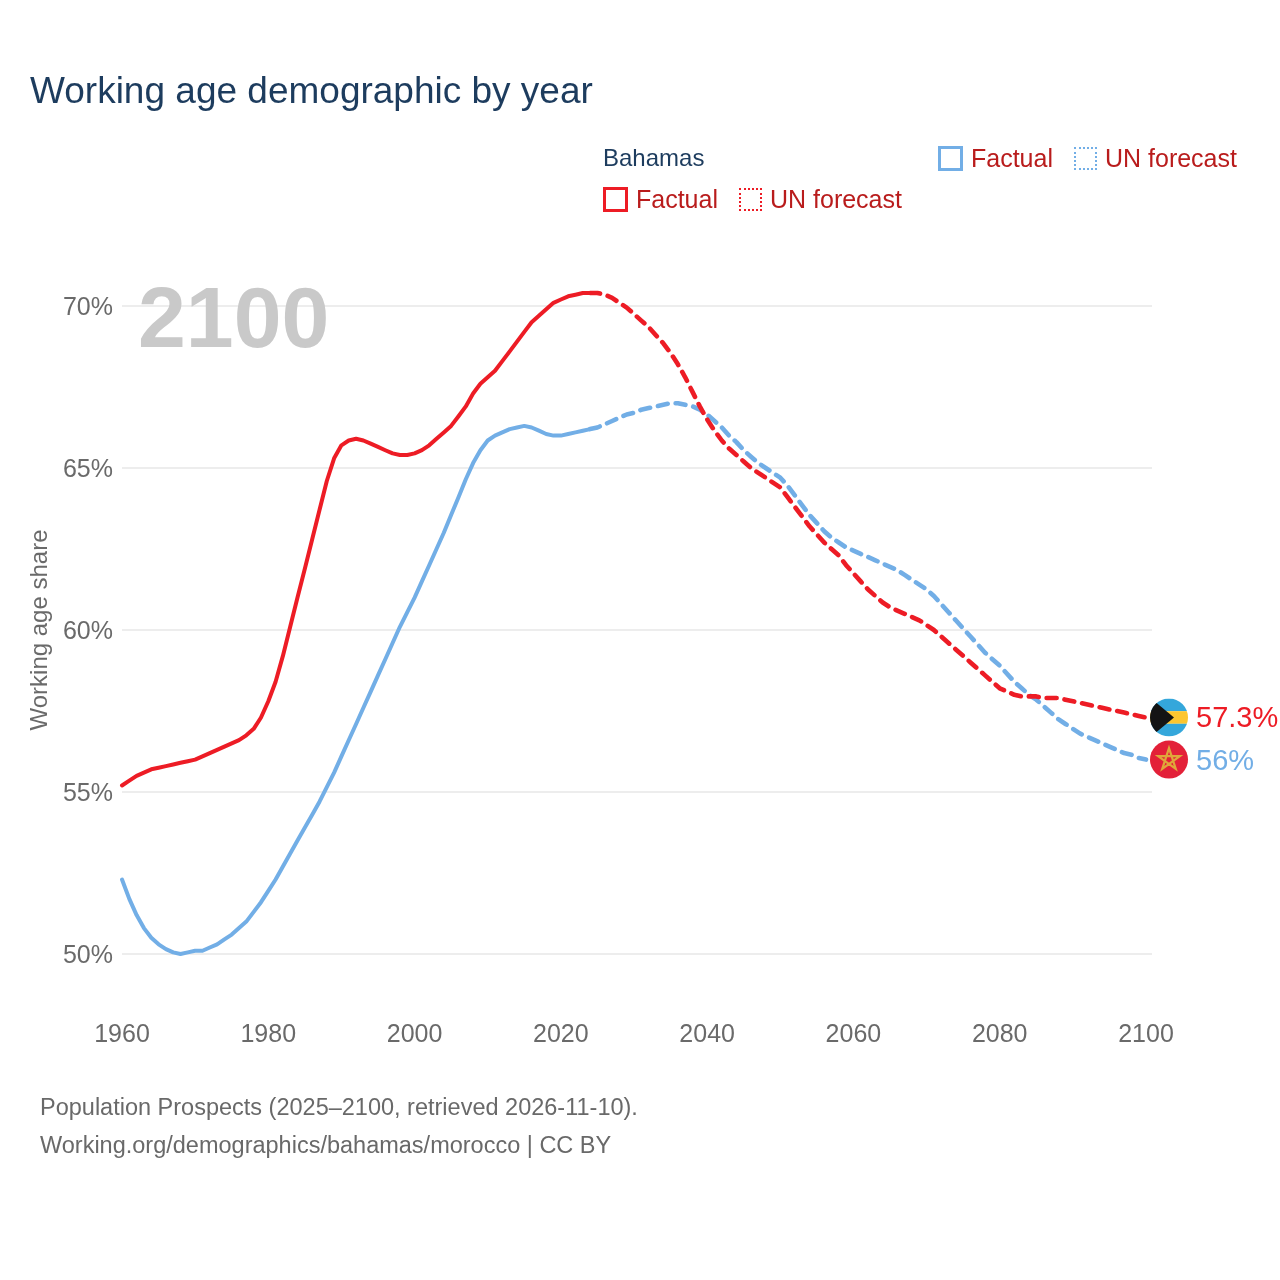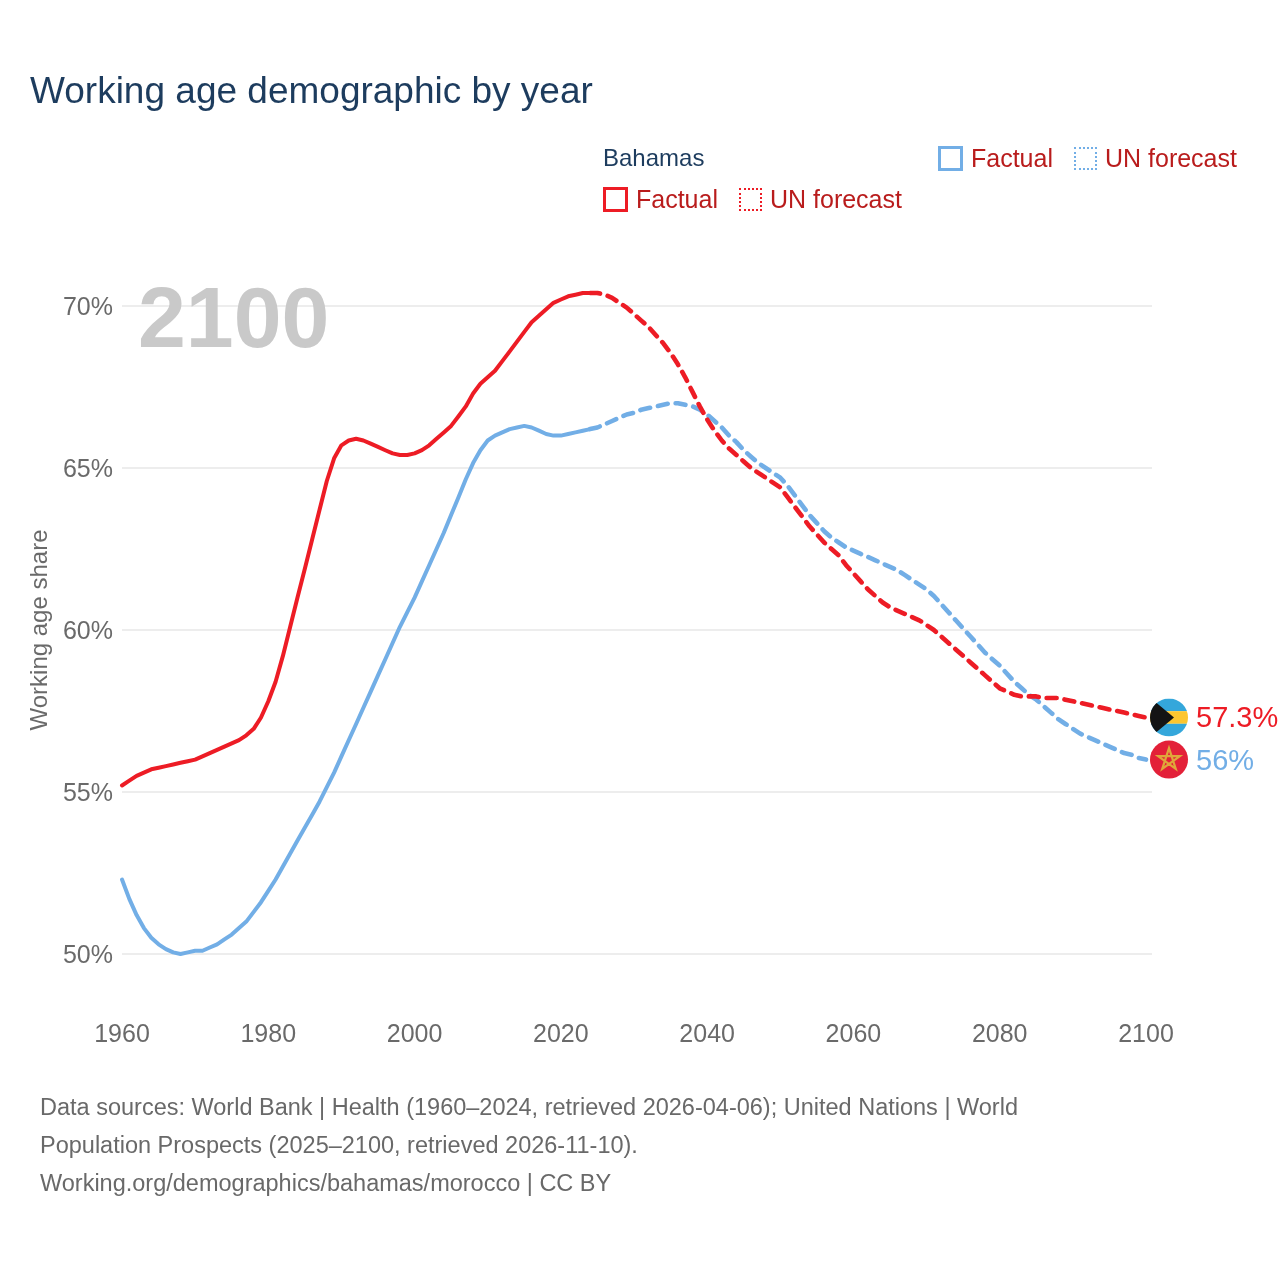--- a/index.html
+++ b/index.html
@@ -95,18 +95,17 @@
       </g>
       <text x="1196" y="727.4800000000001" font-size="29" fill="#ed1c25">57.3%</text>
       <g transform="translate(1169 759.6)">
         <circle r="19" fill="#e32038"></circle>
         <path d="M0,-11.5 L6.76,9.3 L-10.94,-3.55 L10.94,-3.55 L-6.76,9.3 Z" fill="none" stroke="#dfa63a" stroke-width="2.2"></path>
       </g>
       <text x="1196" y="769.6" font-size="29" fill="#72aee6">56%</text>
     </svg>
 
   <div class="footer">
-    <div>Data sources: World Bank | Health (1960–2024, retrieved 2026-04-06); United Nations | World</div>
     <div>Population Prospects (2025–2100, retrieved 2026-11-10).</div>
     <div>Working.org/demographics/bahamas/morocco | CC BY</div>
   </div>
 
 </div>
 
 </body></html>

